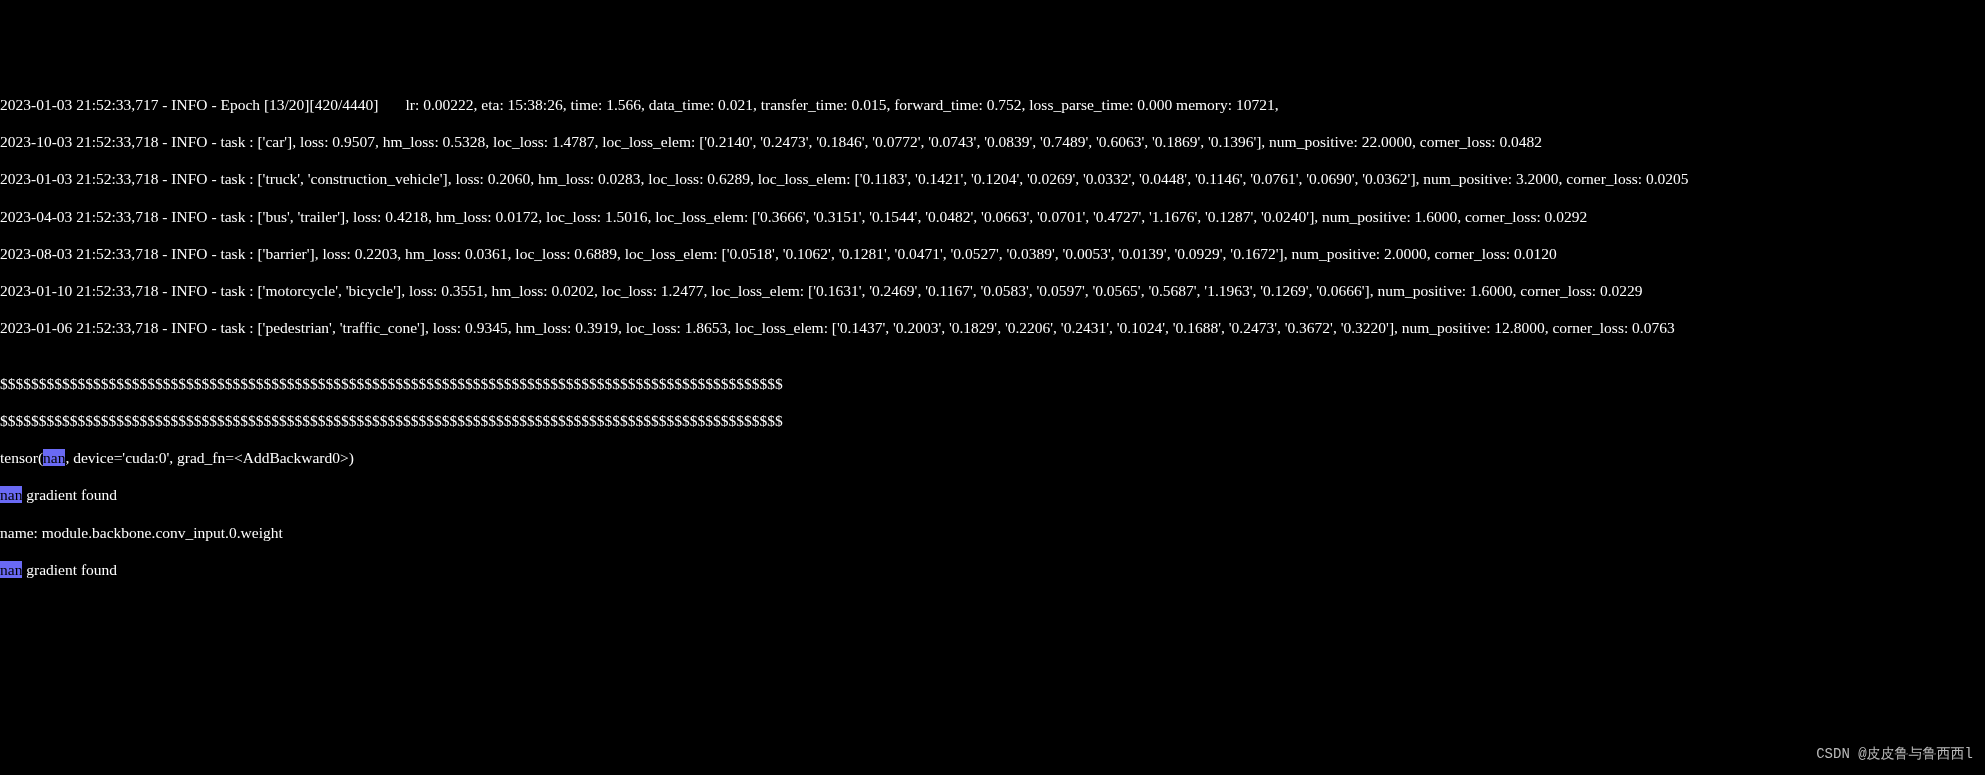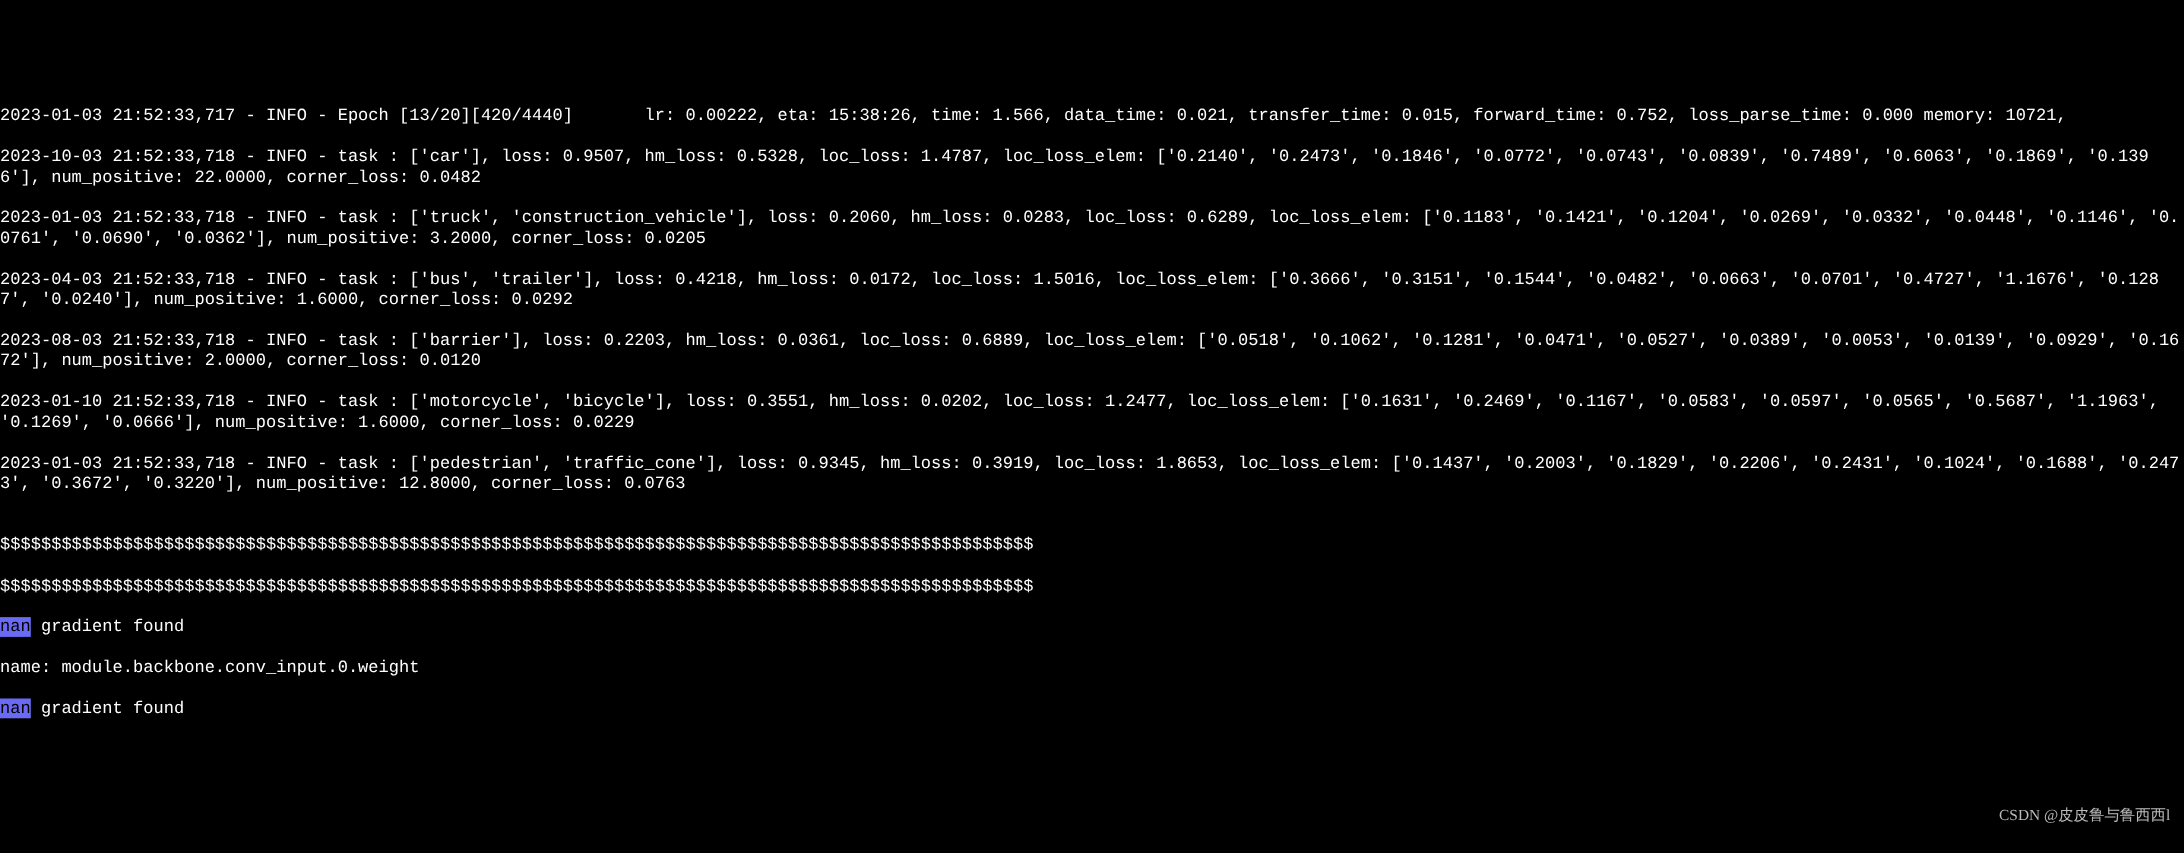--- a/index.html
+++ b/index.html
@@ -10,48 +10,49 @@
       font-size: 15.5px;
       line-height: 1.2;
       width: 1985px;
       height: 775px;
       overflow: hidden;
       white-space: pre-wrap;
       word-break: break-all;
       position: relative;
     }
     .terminal { padding: 3px 0 0 0; }
-    .line { display: block; }
+    .line { display: block; font-family: Liberation Serif, serif; }
     .hl { background: #6a6af4; color: #000; }
     .watermark {
       position: absolute;
-      bottom: 24px;
+      bottom: 12px;
       right: 12px;
       color: #bbb;
       font-size: 14px;
-      font-family: Liberation Serif, serif;
+      font-family: Liberation Mono, monospace;
       white-space: nowrap;
     }
   </style>
 </head>
 <body>
 
 
 
 <div class="terminal">
 <span class="line">2023-01-03 21:52:33,717 - INFO - Epoch [13/20][420/4440]       lr: 0.00222, eta: 15:38:26, time: 1.566, data_time: 0.021, transfer_time: 0.015, forward_time: 0.752, loss_parse_time: 0.000 memory: 10721,</span>
 <span class="line">2023-10-03 21:52:33,718 - INFO - task : ['car'], loss: 0.9507, hm_loss: 0.5328, loc_loss: 1.4787, loc_loss_elem: ['0.2140', '0.2473', '0.1846', '0.0772', '0.0743', '0.0839', '0.7489', '0.6063', '0.1869', '0.1396'], num_positive: 22.0000, corner_loss: 0.0482</span>
 <span class="line">2023-01-03 21:52:33,718 - INFO - task : ['truck', 'construction_vehicle'], loss: 0.2060, hm_loss: 0.0283, loc_loss: 0.6289, loc_loss_elem: ['0.1183', '0.1421', '0.1204', '0.0269', '0.0332', '0.0448', '0.1146', '0.0761', '0.0690', '0.0362'], num_positive: 3.2000, corner_loss: 0.0205</span>
 <span class="line">2023-04-03 21:52:33,718 - INFO - task : ['bus', 'trailer'], loss: 0.4218, hm_loss: 0.0172, loc_loss: 1.5016, loc_loss_elem: ['0.3666', '0.3151', '0.1544', '0.0482', '0.0663', '0.0701', '0.4727', '1.1676', '0.1287', '0.0240'], num_positive: 1.6000, corner_loss: 0.0292</span>
 <span class="line">2023-08-03 21:52:33,718 - INFO - task : ['barrier'], loss: 0.2203, hm_loss: 0.0361, loc_loss: 0.6889, loc_loss_elem: ['0.0518', '0.1062', '0.1281', '0.0471', '0.0527', '0.0389', '0.0053', '0.0139', '0.0929', '0.1672'], num_positive: 2.0000, corner_loss: 0.0120</span>
 <span class="line">2023-01-10 21:52:33,718 - INFO - task : ['motorcycle', 'bicycle'], loss: 0.3551, hm_loss: 0.0202, loc_loss: 1.2477, loc_loss_elem: ['0.1631', '0.2469', '0.1167', '0.0583', '0.0597', '0.0565', '0.5687', '1.1963', '0.1269', '0.0666'], num_positive: 1.6000, corner_loss: 0.0229</span>
-<span class="line">2023-01-03 21:52:33,718 - INFO - task : ['pedestrian', 'traffic_cone'], loss: 0.9345, hm_loss: 0.3919, loc_loss: 1.8653, loc_loss_elem: ['0.1437', '0.2003', '0.1829', '0.2206', '0.2431', '0.1024', '0.1688', '0.2473', '0.3672', '0.3220'], num_positive: 12.8000, corner_loss: 0.0763</span>
+<span class="line">2023-01-06 21:52:33,718 - INFO - task : ['pedestrian', 'traffic_cone'], loss: 0.9345, hm_loss: 0.3919, loc_loss: 1.8653, loc_loss_elem: ['0.1437', '0.2003', '0.1829', '0.2206', '0.2431', '0.1024', '0.1688', '0.2473', '0.3672', '0.3220'], num_positive: 12.8000, corner_loss: 0.0763</span>
 <span class="line"></span>
 <span class="line">$$$$$$$$$$$$$$$$$$$$$$$$$$$$$$$$$$$$$$$$$$$$$$$$$$$$$$$$$$$$$$$$$$$$$$$$$$$$$$$$$$$$$$$$$$$$$$$$$$$$$</span>
 <span class="line">$$$$$$$$$$$$$$$$$$$$$$$$$$$$$$$$$$$$$$$$$$$$$$$$$$$$$$$$$$$$$$$$$$$$$$$$$$$$$$$$$$$$$$$$$$$$$$$$$$$$$</span>
+<span class="line"><span>tensor(</span><span class="hl">nan</span><span>, device='cuda:0', grad_fn=&lt;AddBackward0&gt;)</span></span>
 <span class="line"><span class="hl">nan</span><span> gradient found</span></span>
 <span class="line">name: module.backbone.conv_input.0.weight</span>
 <span class="line"><span class="hl">nan</span><span> gradient found</span></span>
 <span class="line"></span>
 
 
 
 
 
 

